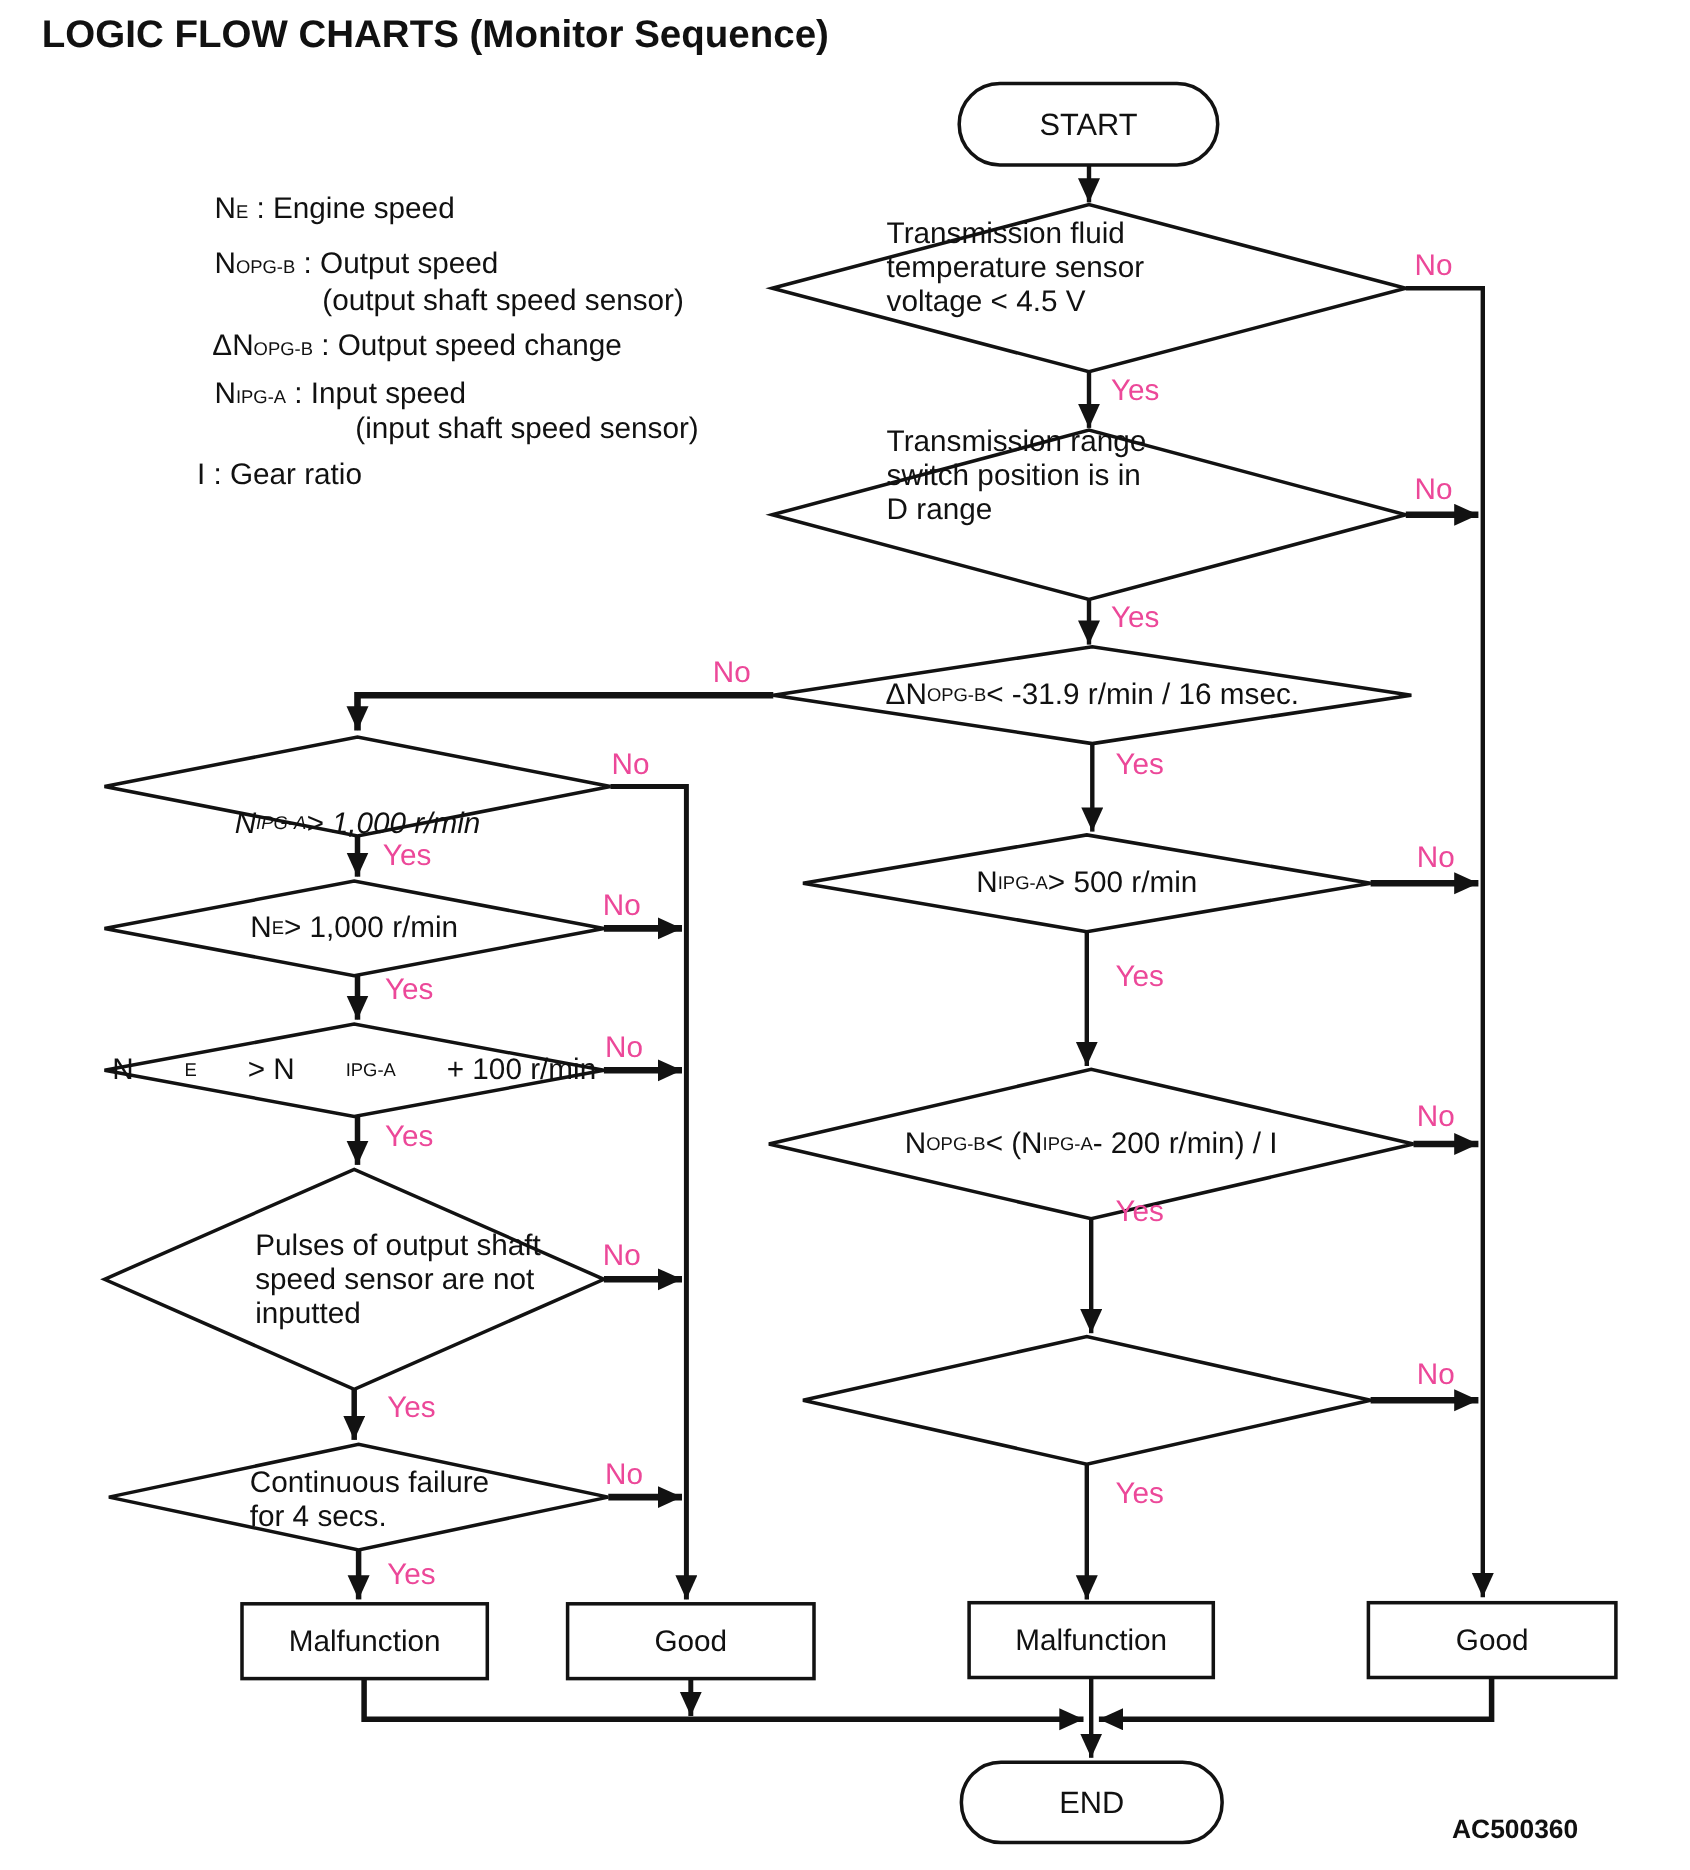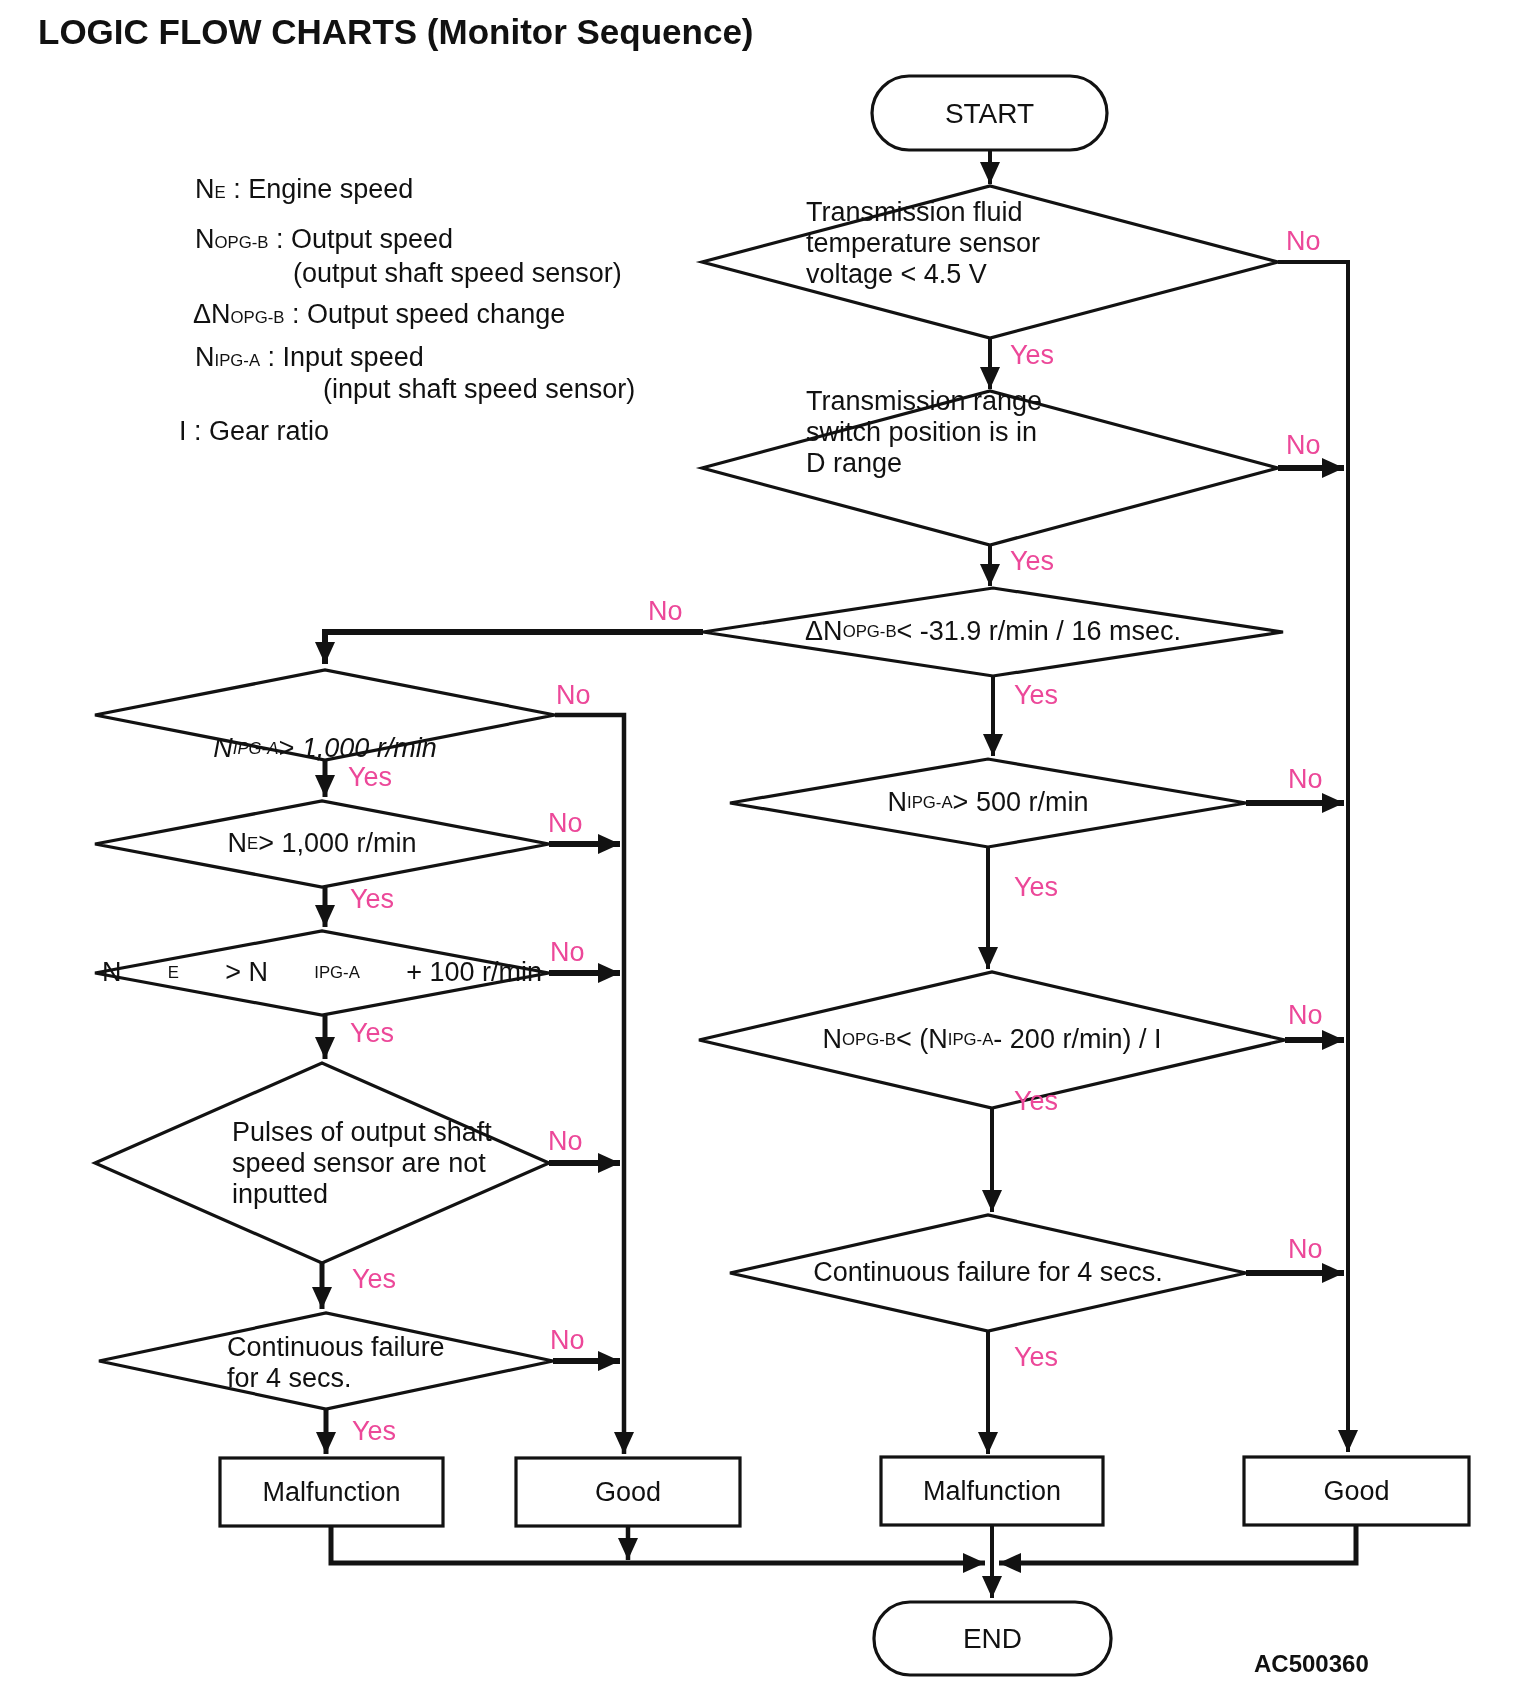--- a/index.html
+++ b/index.html
@@ -3,21 +3,21 @@
 <meta charset="utf-8">
 <style>
   html,body{margin:0;padding:0;background:#fff;}
   #page{position:relative;width:1536px;height:1700px;background:#ffffff;
         font-family:"Liberation Sans","DejaVu Sans",sans-serif;color:#111;}
   #chart-svg{position:absolute;left:0;top:0;}
   .lbl{position:absolute;font-size:27px;line-height:31px;color:#111;white-space:nowrap;}
   .ctr{display:flex;align-items:center;justify-content:center;text-align:center;}
   .sub{font-size:0.62em;}
   .title{position:absolute;left:38px;top:12px;font-size:35px;font-weight:bold;letter-spacing:0px;}
-  .figcode{position:absolute;left:1254px;top:1650px;font-size:24px;font-weight:bold;}
+  .figcode{position:absolute;left:1320px;top:1650px;font-size:24px;font-weight:bold;}
   .edge-lbl{position:absolute;font-size:27px;line-height:30px;color:#ec4899;white-space:nowrap;}
 </style>
 </head>
 <body>
 
 <div id="page">
 
   <svg id="chart-svg" width="1536" height="1700" viewBox="0 0 1536 1700">
     <defs>
       <marker id="arr" markerUnits="userSpaceOnUse" markerWidth="26" markerHeight="22" refX="22" refY="10" orient="auto">
@@ -97,21 +97,20 @@
   <div class="lbl" style="left:283px;top:374px;margin-left:40px;">(input shaft speed sensor)</div>
   <div class="lbl" style="left:179px;top:416px;">I : Gear ratio</div>
 
   <div class="lbl ctr" style="left:872px;top:76px;width:235px;height:74px;font-size:28px;">START</div>
 
   <div class="lbl" style="left:806px;top:197px;">Transmission fluid<br>temperature sensor<br>voltage &lt; 4.5 V</div>
   <div class="lbl" style="left:806px;top:386px;">Transmission range<br>switch position is in<br>D range</div>
   <div class="lbl ctr" style="left:693px;top:616px;width:600px;">ΔN<span class="sub">OPG-B</span> &lt; -31.9 r/min / 16 msec.</div>
   <div class="lbl ctr" style="left:738px;top:787px;width:500px;">N<span class="sub">IPG-A</span> &gt; 500 r/min</div>
   <div class="lbl ctr" style="left:692px;top:1024px;width:600px;">N<span class="sub">OPG-B</span> &lt; (N<span class="sub">IPG-A</span> - 200 r/min) / I</div>
-  <div class="lbl ctr" style="left:708px;top:1257px;width:560px;">Continuous failure for 4 secs.</div>
 
   <div class="lbl ctr" style="left:105px;top:733px;width:440px;font-style:italic;">N<span class="sub">IPG-A</span> &gt; 1,000 r/min</div>
   <div class="lbl ctr" style="left:102px;top:828px;width:440px;">N<span class="sub">E</span> &gt; 1,000 r/min</div>
   <div class="lbl ctr" style="left:102px;top:957px;width:440px;justify-content:space-between;">N<span class="sub">E</span> &gt; N<span class="sub">IPG-A</span> + 100 r/min</div>
   <div class="lbl" style="left:200px;top:1117px;margin-left:32px;">Pulses of output shaft<br>speed sensor are not<br>inputted</div>
   <div class="lbl" style="left:227px;top:1332px;">Continuous failure<br>for 4 secs.</div>
 
   <div class="lbl ctr" style="left:220px;top:1458px;width:223px;height:68px;">Malfunction</div>
   <div class="lbl ctr" style="left:516px;top:1458px;width:224px;height:68px;">Good</div>
   <div class="lbl ctr" style="left:881px;top:1457px;width:222px;height:68px;">Malfunction</div>

